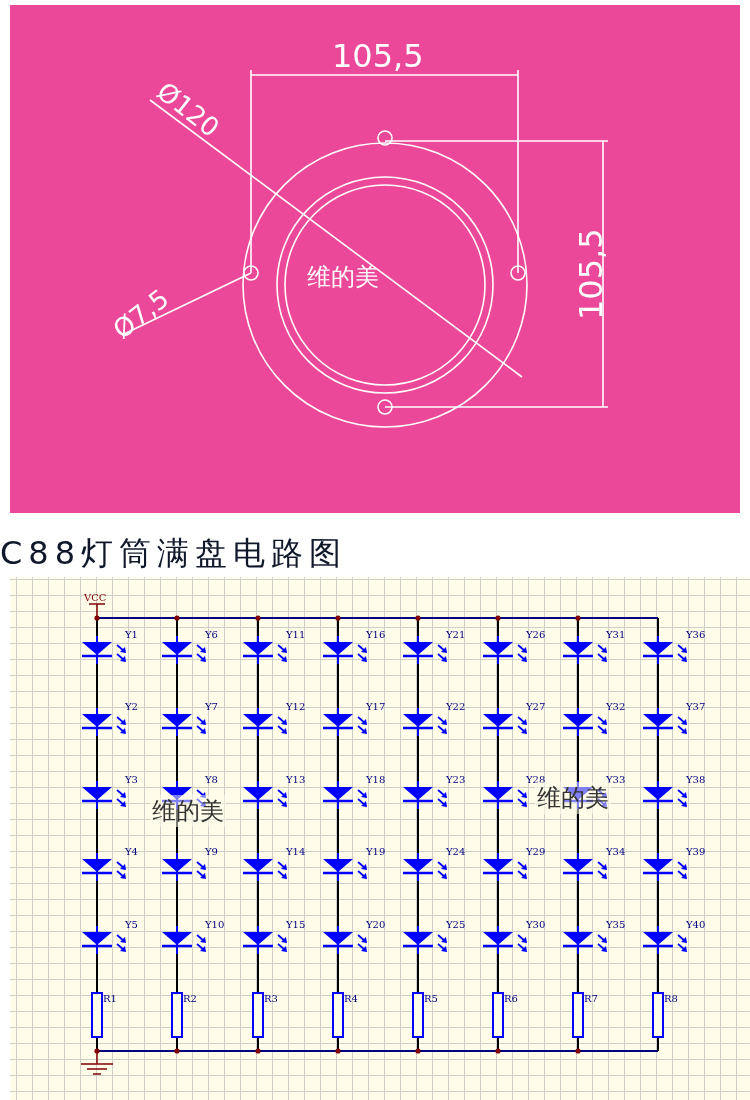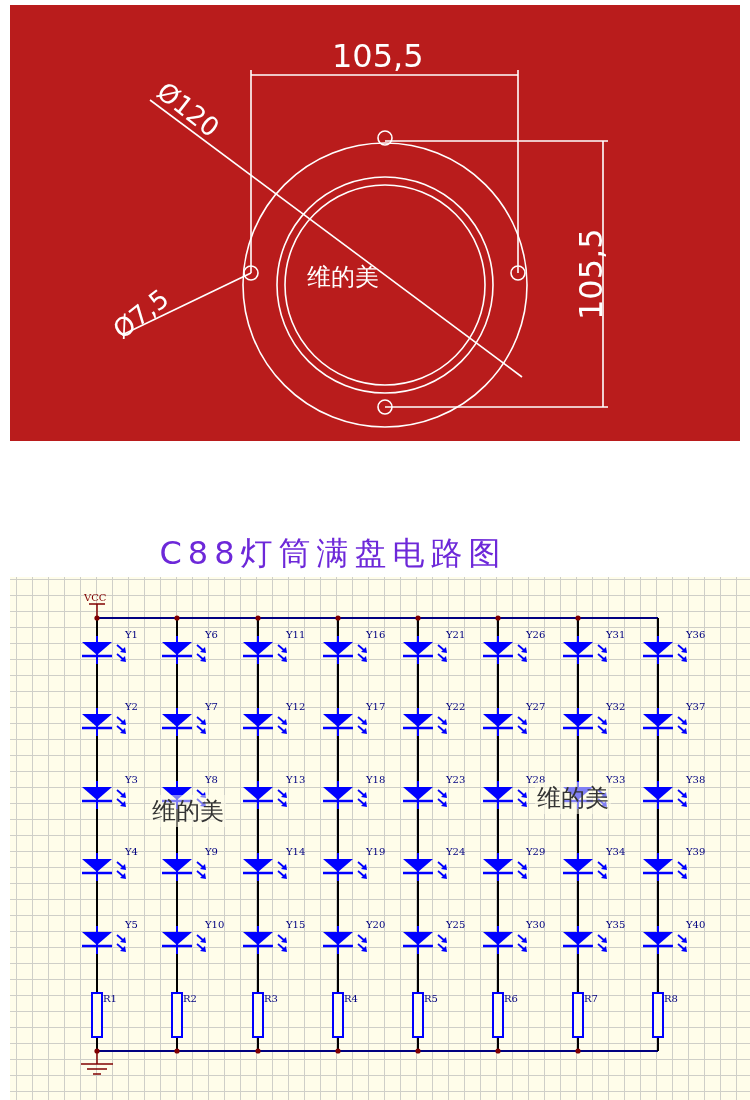--- a/index.html
+++ b/index.html
@@ -1,20 +1,20 @@
 <!DOCTYPE html>
 <html><head>
 <meta charset="utf-8">
 <style>
   html, body { margin:0; padding:0; background:#ffffff; }
   body { width:750px; height:1100px; position:relative; overflow:hidden; font-family:"DejaVu Sans", sans-serif; }
-  #cad-panel { position:absolute; left:10px; top:5px; width:730px; height:436px; background:#b91c1c; }
+  #cad-panel { position:absolute; left:10px; top:5px; width:730px; height:508px; background:#ec4899; }
   #cad-panel svg { position:absolute; left:0; top:0; }
   #cad-title { position:absolute; left:490px; top:8px; color:#fff; font-size:38px; font-style:italic; letter-spacing:10px; font-family:"DejaVu Sans", sans-serif; }
-  #circuit-title { position:absolute; left:0; top:532px; width:666px; text-align:center; font-size:32px; letter-spacing:6px; color:#6d28d9; font-family:"DejaVu Sans", sans-serif; }
+  #circuit-title { position:absolute; left:0; top:532px; width:666px; text-align:left; font-size:32px; letter-spacing:6px; color:#0f172a; font-family:"DejaVu Sans", sans-serif; }
   #schematic { position:absolute; left:10px; top:577px; width:730px; height:632px;
     background-color:#fffdea;
     background-image:
       linear-gradient(to right, #cfcfc8 1px, transparent 1px),
       linear-gradient(to bottom, #cfcfc8 1px, transparent 1px);
     background-size:16px 16px;
     background-position: 6px 2px;
     padding-left: 16px;
   }
   #schematic svg { position:absolute; left:0; top:0; }

